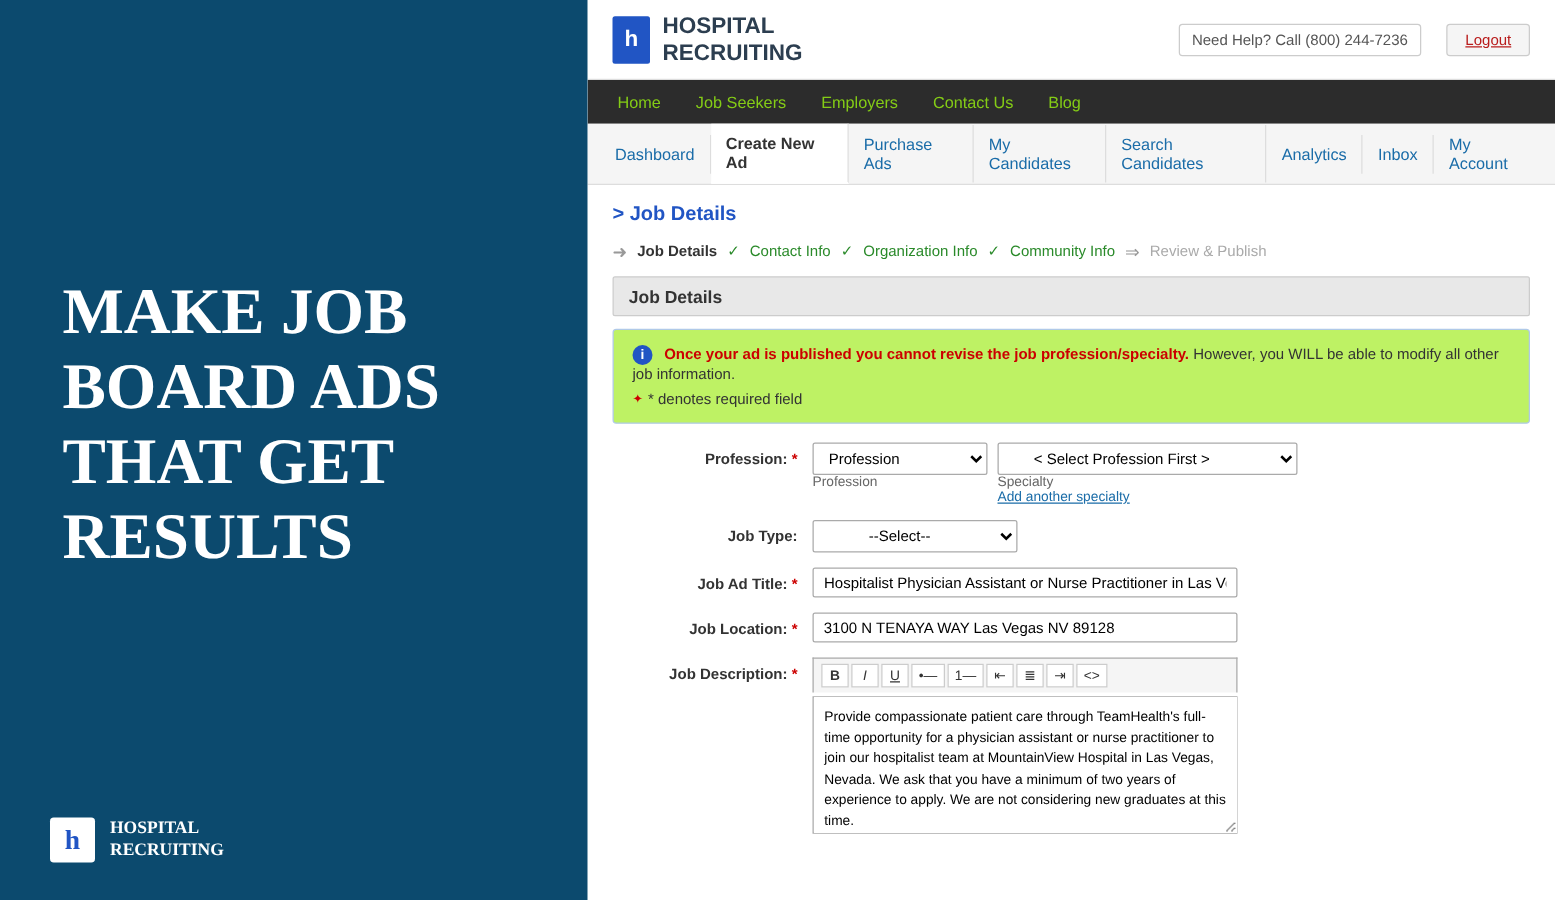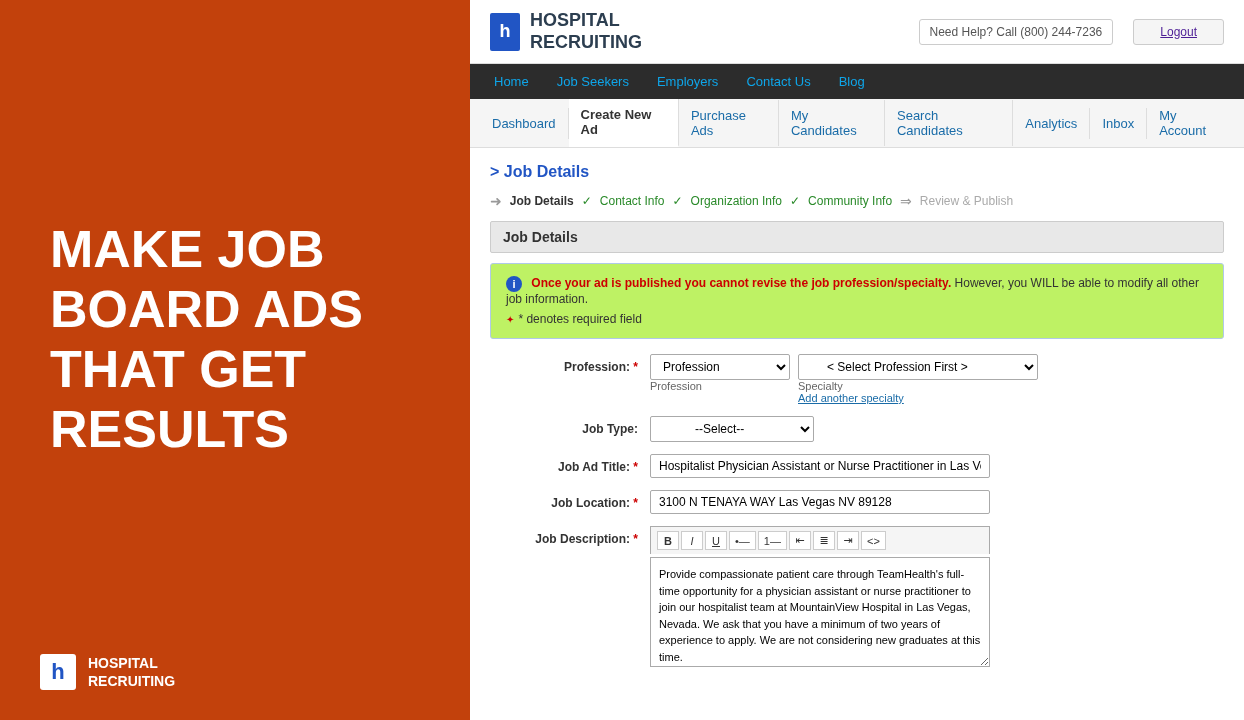--- a/index.html
+++ b/index.html
@@ -2,27 +2,28 @@
 <html><head>
   <meta charset="utf-8">
   <style>
     * { box-sizing: border-box; margin: 0; padding: 0; }
     body { font-family: Arial, sans-serif; font-size: 13px; background: #fff; width: 1244px; height: 720px; overflow: hidden; display: flex; }
 
     
     .left-panel {
       width: 470px;
       min-width: 470px;
-      background: #c2410c;
+      background: #0c4a6e;
       display: flex;
       flex-direction: column;
       justify-content: center;
       align-items: flex-start;
       padding: 40px 50px;
       position: relative;
+      font-family: Liberation Serif, serif;
     }
     .left-panel .tagline {
       color: #fff;
       font-size: 52px;
       font-weight: 900;
       line-height: 1.15;
       text-transform: uppercase;
       margin-bottom: 40px;
     }
     .left-logo {
@@ -102,38 +103,38 @@
     }
     .help-text {
       font-size: 12px;
       color: #555;
       border: 1px solid #ccc;
       padding: 5px 10px;
       border-radius: 3px;
     }
     .logout-btn {
       font-size: 12px;
-      color: #4c1d95;
+      color: #b91c1c;
       border: 1px solid #ccc;
-      padding: 5px 26px;
+      padding: 5px 14px;
       border-radius: 3px;
       cursor: pointer;
       text-decoration: underline;
       background: #f5f5f5;
     }
 
     
     .main-nav {
       background: #2c2c2c;
       display: flex;
       align-items: center;
       padding: 0 10px;
     }
     .main-nav a {
-      color: #0ea5e9;
+      color: #84cc16;
       text-decoration: none;
       font-size: 13px;
       padding: 10px 14px;
       display: inline-block;
     }
 
     
     .sub-nav {
       background: #f5f5f5;
       border-bottom: 1px solid #ddd;

